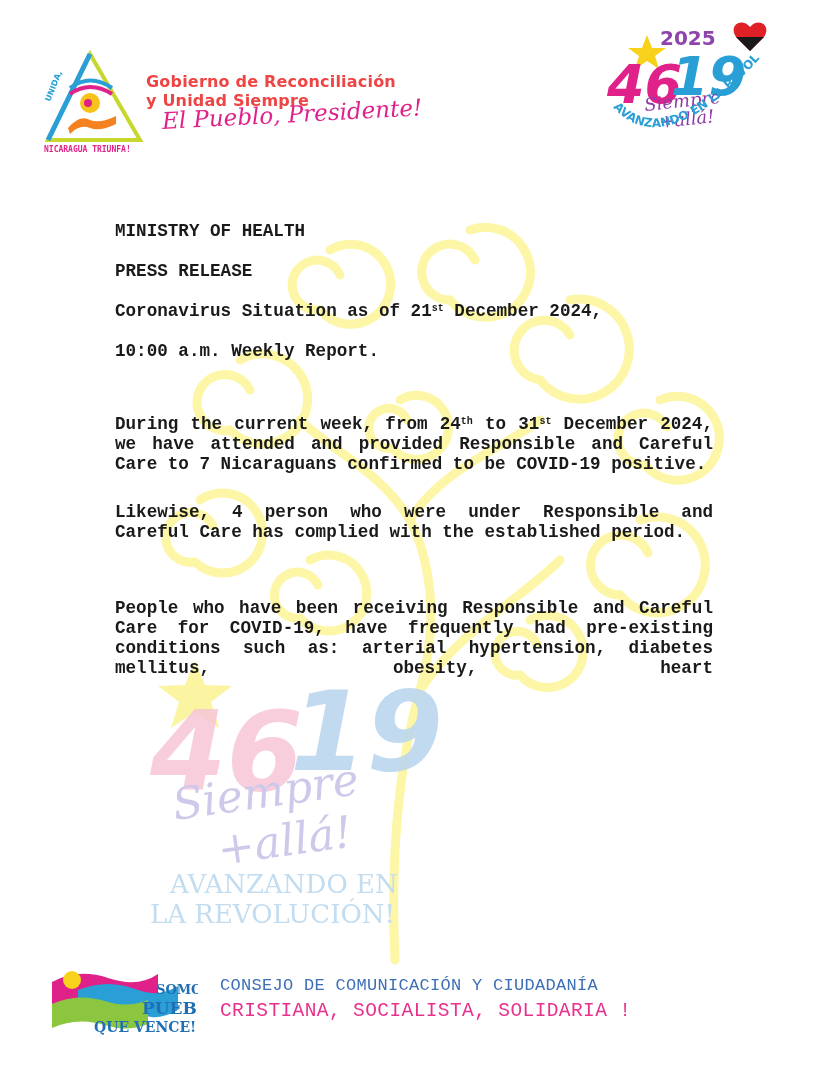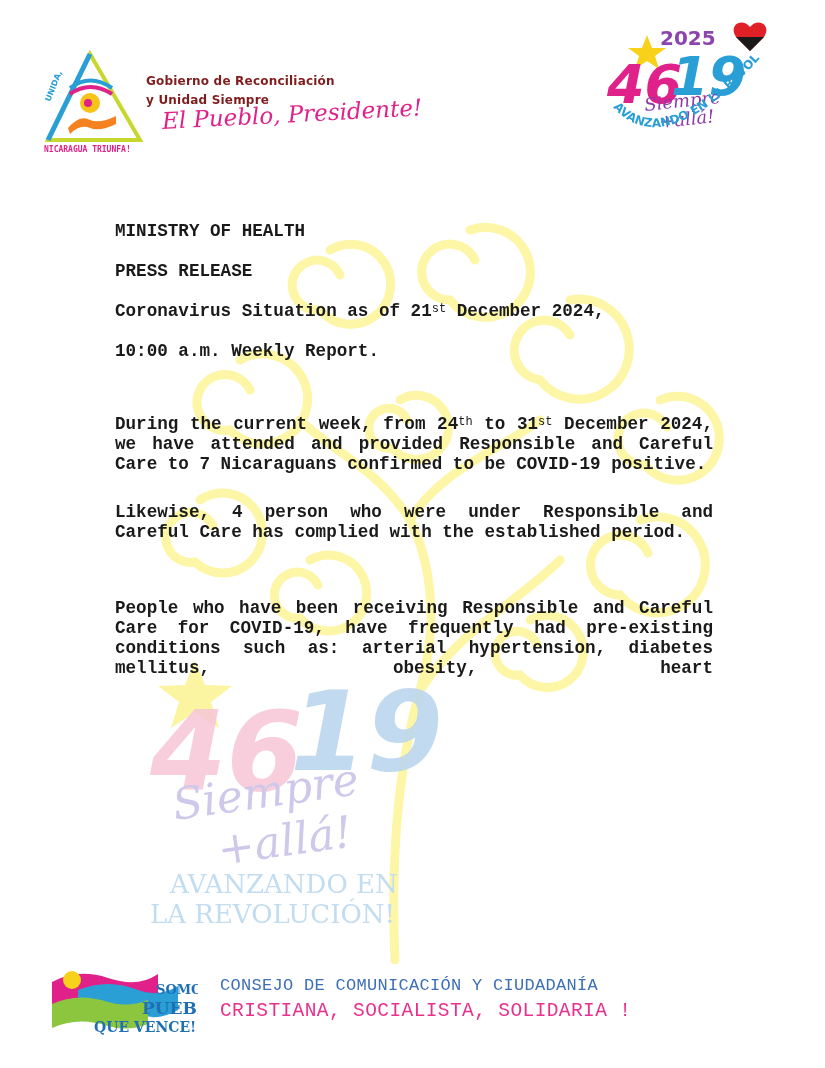--- a/index.html
+++ b/index.html
@@ -4,33 +4,33 @@
 <style>
   html, body { margin:0; padding:0; background:#ffffff; }
   body { width:825px; height:1068px; position:relative; overflow:hidden; }
   .page { position:absolute; left:0; top:0; width:825px; height:1068px; background:#fff; }
 
   
   .watermark { position:absolute; left:0; top:0; width:825px; height:1068px; pointer-events:none; }
 
   
   .gov-logo { position:absolute; left:40px; top:48px; width:420px; height:110px; }
-  .gov-text { position:absolute; left:146px; top:72px; font-family:"DejaVu Sans", sans-serif; font-weight:bold; color:#7f1d1d; font-size:12px; line-height:19px; letter-spacing:0.2px; }
+  .gov-text { position:absolute; left:146px; top:72px; font-family:"DejaVu Sans", sans-serif; font-weight:bold; color:#ef4444; font-size:16px; line-height:19px; letter-spacing:0.2px; }
   .gov-slogan { position:absolute; left:162px; top:108px; font-family:"DejaVu Serif", serif; font-style:italic; color:#e0218a; font-size:23px; transform:rotate(-3deg); transform-origin:left center; }
 
   
   .anniv-logo { position:absolute; left:605px; top:15px; width:170px; height:140px; }
 
   
   .content { position:absolute; left:115px; top:218px; width:598px; font-family:"Liberation Mono", "DejaVu Sans Mono", monospace; font-weight:bold; font-size:17.6px; color:#1a1a1a; }
   .hline { height:40px; line-height:26px; white-space:nowrap; }
   .para { text-align:justify; line-height:20px; margin:0; }
   .para.last-left { text-align-last:left; }
   .gap { height:28px; }
-  sup { font-size:12px; vertical-align:top; position:relative; top:-2px; font-weight:normal; }
+  sup { font-size:10px; vertical-align:top; position:relative; top:-2px; font-weight:bold; }
 
   
   .footer-logo { position:absolute; left:48px; top:968px; width:150px; height:70px; }
   .footer-text { position:absolute; left:220px; top:975px; font-family:Liberation Mono, monospace; }
   .footer-line1 { color:#3d6fb6; font-size:17px; line-height:22px; letter-spacing:0.3px; white-space:nowrap; }
   .footer-line2 { color:#e8308c; font-size:19.5px; line-height:28px; letter-spacing:0.4px; white-space:nowrap; }
 </style>
 </head>
 <body>
 

